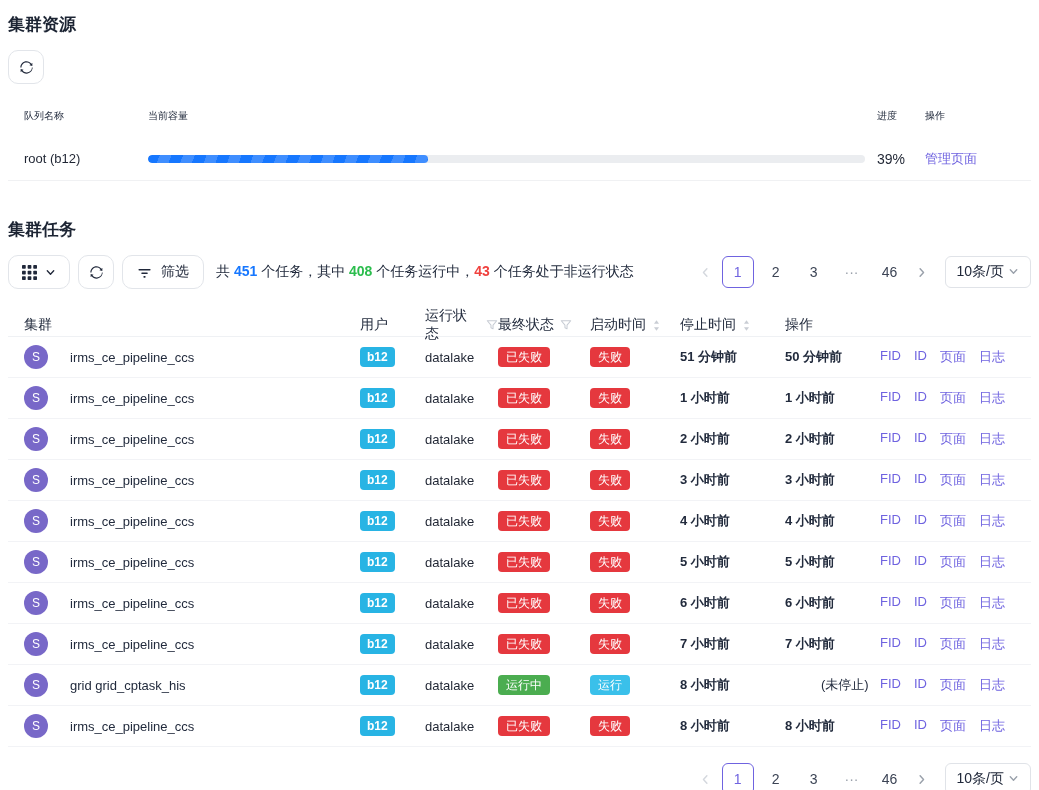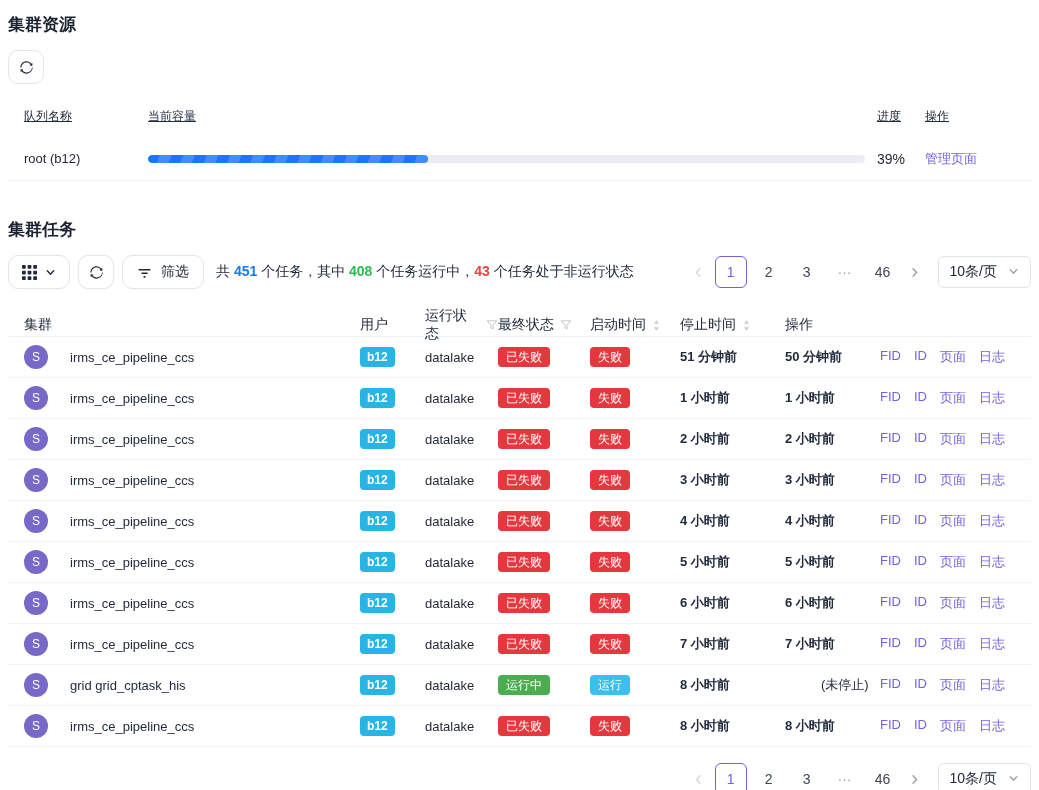--- a/index.html
+++ b/index.html
@@ -19,21 +19,21 @@
     display:inline-flex; align-items:center; justify-content:center;
     color:#20283a; cursor:pointer; font-size:14px; font-family:inherit;
   }
   .icon-btn { width:36px; }
   .icon-btn svg, .text-btn svg { display:block; }
   .refresh-top { margin-top:17px; }
 
   
   .res-table { margin-top:11px; }
   .res-grid { display:grid; grid-template-columns:124px 1fr 48px 90px; align-items:center; padding:0 16px; }
-  .res-head { height:42px; font-size:12px; font-weight:500; color:#222b3d;text-decoration:underline; }
+  .res-head { height:42px; font-size:10px; font-weight:500; color:#222b3d; }
   .res-row { height:44px; font-size:13px; border-bottom:1px solid #f0f1f3; }
   .progress-track { height:8px; background:#ebedf0; border-radius:4px; margin-right:12px; overflow:hidden; }
   .progress-fill {
     height:100%; border-radius:4px;
     background:repeating-linear-gradient(110deg,#1677ff 0 11px,#3f8eff 11px 22px);
   }
   .res-progress-val { font-size:14px; }
   a.link { color:#6f63e0; text-decoration:none; font-size:13px; cursor:pointer; }
 
   .tasks-title { margin-top:24px; }
@@ -56,21 +56,21 @@
   .pg-arrow { width:26px; height:32px; display:flex; align-items:center; justify-content:center; color:#9aa1ab; cursor:pointer; }
   .pg-arrow.disabled { color:#d4d8de; cursor:default; }
   .pg-item {
     min-width:32px; height:32px; line-height:30px; text-align:center; font-size:14px;
     color:#3c4球455; color:#3c4455; border:1.5px solid transparent; border-radius:6px; margin:0 3px; cursor:pointer;
   }
   .pg-item.active { border-color:#6f63e0; color:#6f63e0; }
   .pg-ellipsis { color:#9aa1ab; cursor:default; }
   .page-size {
     height:32px; border:1px solid #e0e3e8; border-radius:6px; background:#fff;
-    display:inline-flex; align-items:center; gap:11px; padding:0 11px; margin-left:10px;
+    display:inline-flex; align-items:center; gap:4px; padding:0 11px; margin-left:10px;
     font-size:14px; color:#20283a; cursor:pointer;
   }
   .page-size .chev { color:#99a0aa; }
 
   
   .task-table { margin-top:18px; }
   .tgrid { display:grid; grid-template-columns:336px 65px 73px 92px 90px 105px 95px 1fr; align-items:center; padding:0 16px; }
   .thead { height:30px; font-size:14px; font-weight:500; color:#222b3d; border-bottom:1px solid #efF1f4; border-bottom:1px solid #eff1f4; }
   .th { display:flex; align-items:center; gap:6px; }
   .trow { height:41px; border-bottom:1px solid #f2f3f6; font-size:13px; }

